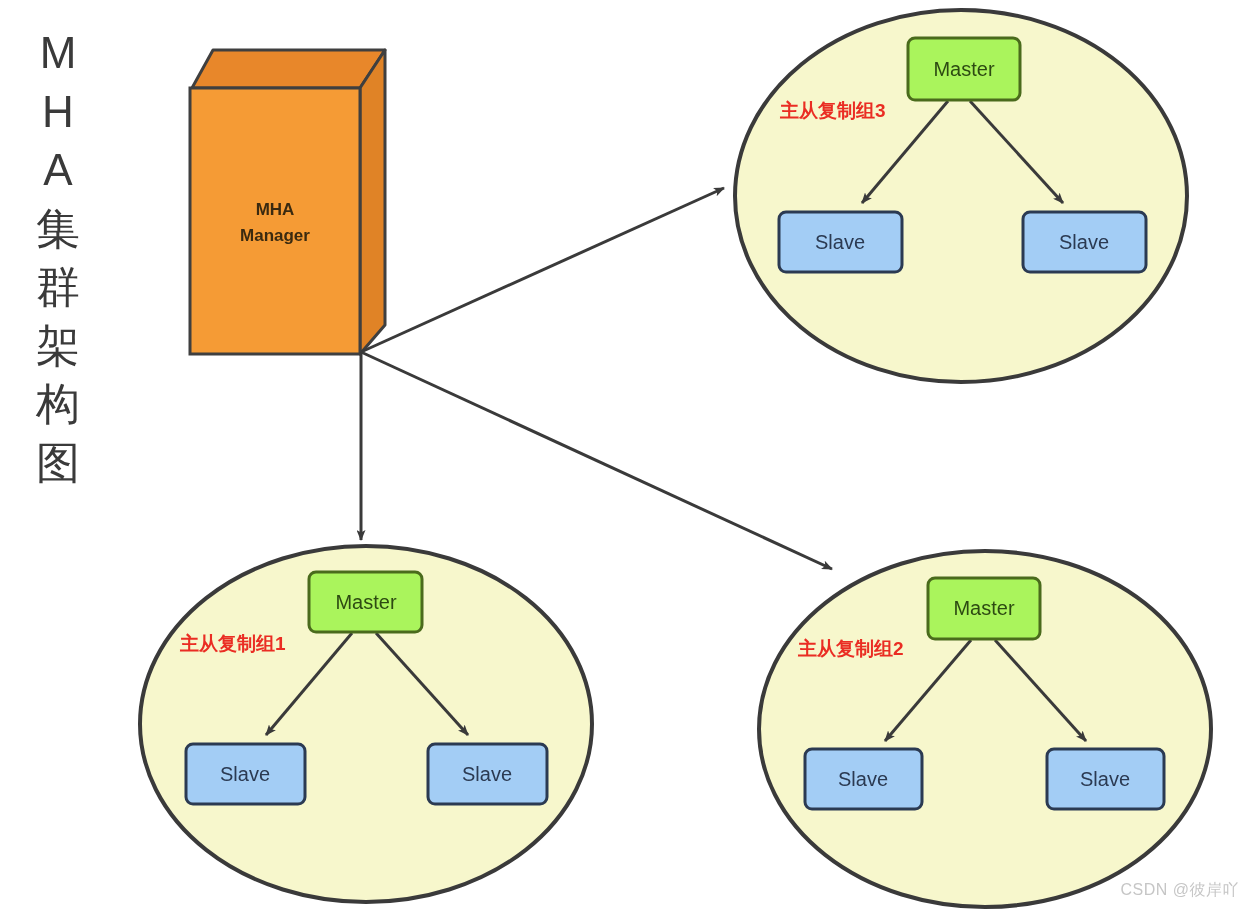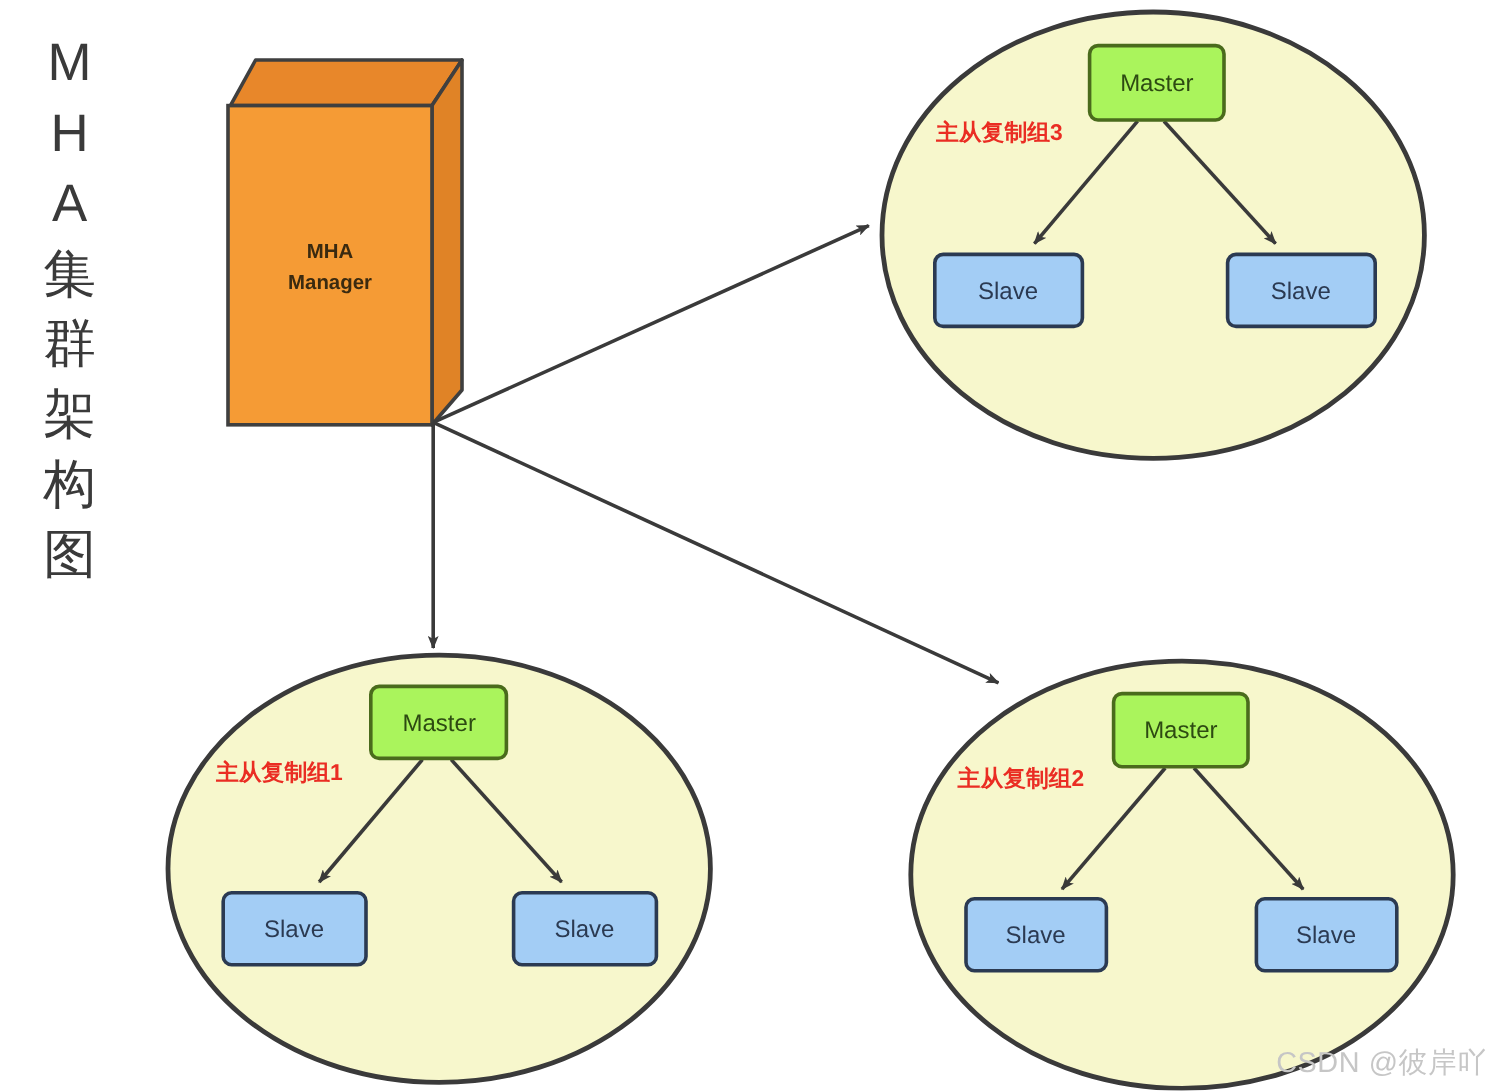--- a/index.html
+++ b/index.html
@@ -40,21 +40,21 @@
     letter-spacing: 0;
     user-select: none;
   }
   .vtitle span { display: block; text-align: center; }
 
   .watermark {
     position: absolute;
     right: 14px;
     bottom: 8px;
     color: #c6c6c6;
-    font-size: 24px;
+    font-size: 16px;
     font-family: "Liberation Sans", "DejaVu Sans", sans-serif;
     letter-spacing: 0.5px;
     user-select: none;
   }
 
   
   .node-label-master {
     font-family: "Liberation Sans", "DejaVu Sans", sans-serif;
     font-size: 20px;
     fill: #2d4a12;

